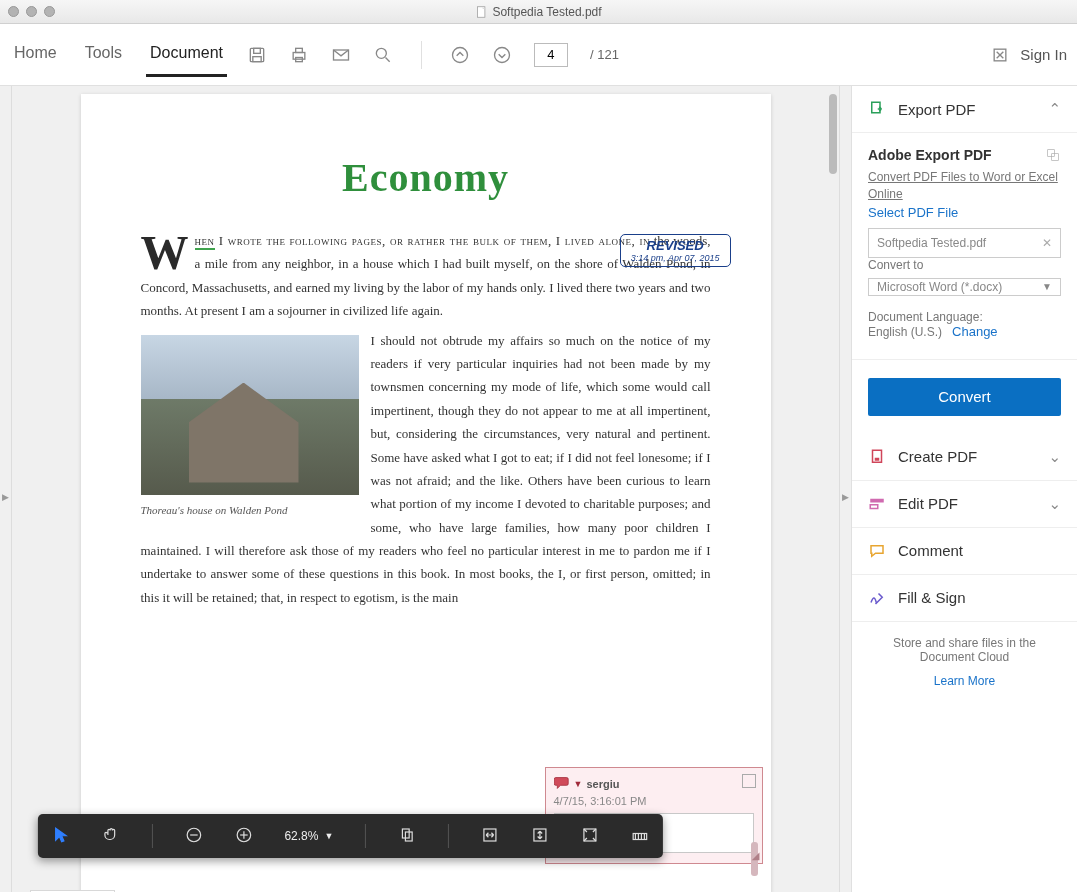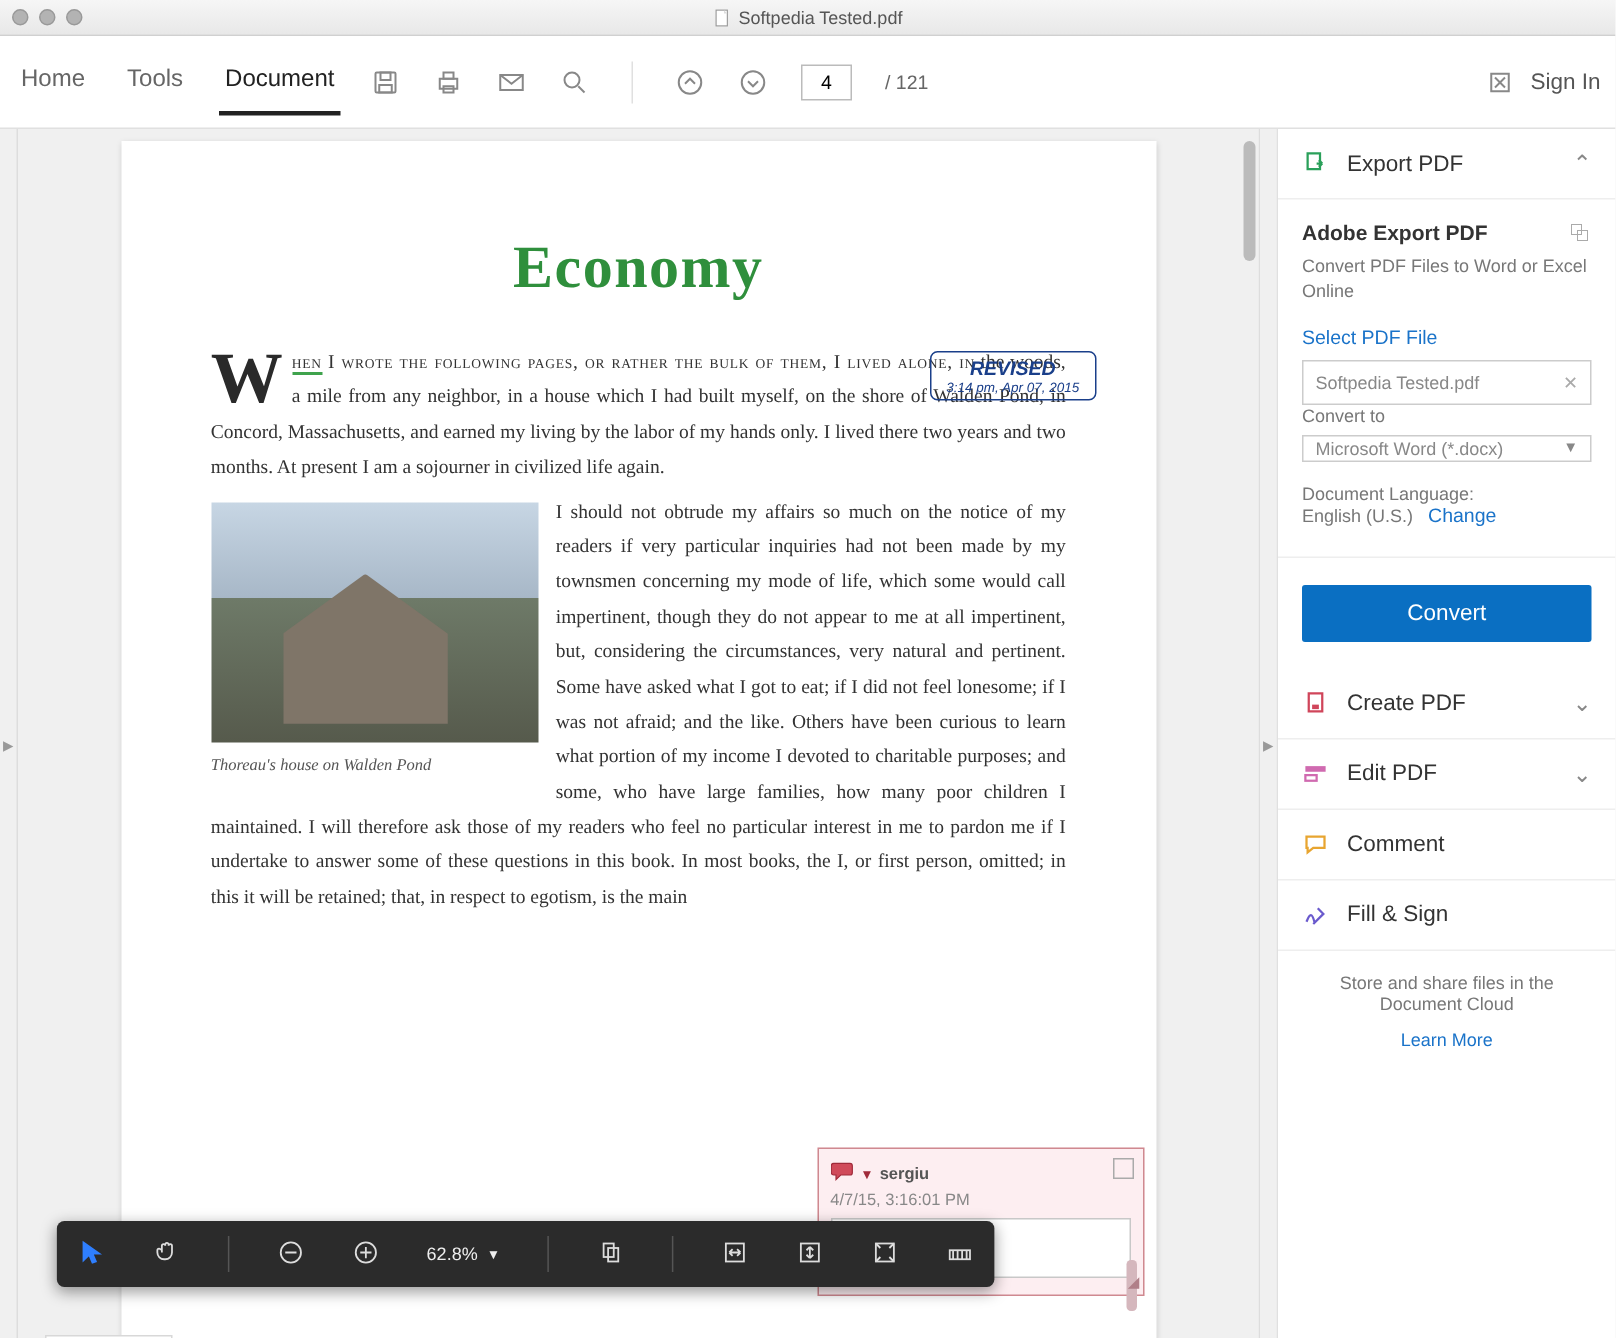--- a/index.html
+++ b/index.html
@@ -52,21 +52,21 @@
 .floatbar .zoom { color:#eee; font-size:12px; display:flex; align-items:center; gap:6px; }
 .floatbar .cursor svg { stroke:#2f7fff; fill:#2f7fff; }
 .rgutter { width:12px; background:#f0f0f0; border-left:1px solid #ddd; display:flex; align-items:center; justify-content:center; }
 .rgutter .arrow { font-size:9px; color:#999; }
 .rpanel { width:226px; background:#fff; border-left:1px solid #e0e0e0; display:flex; flex-direction:column; overflow-y:auto; }
 .accbtn { padding:14px 16px; border-bottom:1px solid #eee; display:flex; align-items:center; gap:12px; font-size:15px; color:#333; cursor:pointer; position:relative; }
 .accbtn svg { width:18px; height:18px; }
 .accbtn .chev { margin-left:auto; color:#888; }
 .panelbody { padding:14px 16px 20px 16px; border-bottom:1px solid #eee; }
 .panelbody .hd { font-weight:bold; font-size:14px; color:#333; margin-bottom:6px; display:flex; align-items:center; }
-.panelbody .sub { font-size:12px; color:#777; line-height:1.4; margin-bottom:14px; }
+.panelbody .sub { font-size:12px; color:#777; line-height:1.4; margin-bottom:2px;text-decoration:underline; }
 .panelbody .link { color:#1a73c9; font-size:13px; cursor:pointer; }
 .filebox { margin-top:8px; height:30px; border:1px solid #ccc; display:flex; align-items:center; padding:0 8px; color:#888; font-size:12px; justify-content:space-between; }
 .lbl { font-size:12px; color:#777; }
 .select { margin-top:6px; height:18px; border:1px solid #ccc; display:flex; align-items:center; padding:0 8px; color:#888; font-size:12px; justify-content:space-between; }
 .langrow { font-size:12px; color:#777; margin-top:14px; }
 .convertbtn { margin:18px 16px; height:38px; background:#0a6fc2; color:#fff; font-size:15px; display:flex; align-items:center; justify-content:center; border-radius:2px; cursor:pointer; }
 .footer { text-align:center; font-size:12px; color:#777; padding:14px 18px; }
 .footer .link { display:block; margin-top:10px; color:#1a73c9; cursor:pointer; }
 .status { position:absolute; left:18px; bottom:2px; height:16px; background:#fff; border:1px solid #d8d8d8; font-size:11px; color:#555; padding:0 6px; display:flex; align-items:center; }
 </style>

